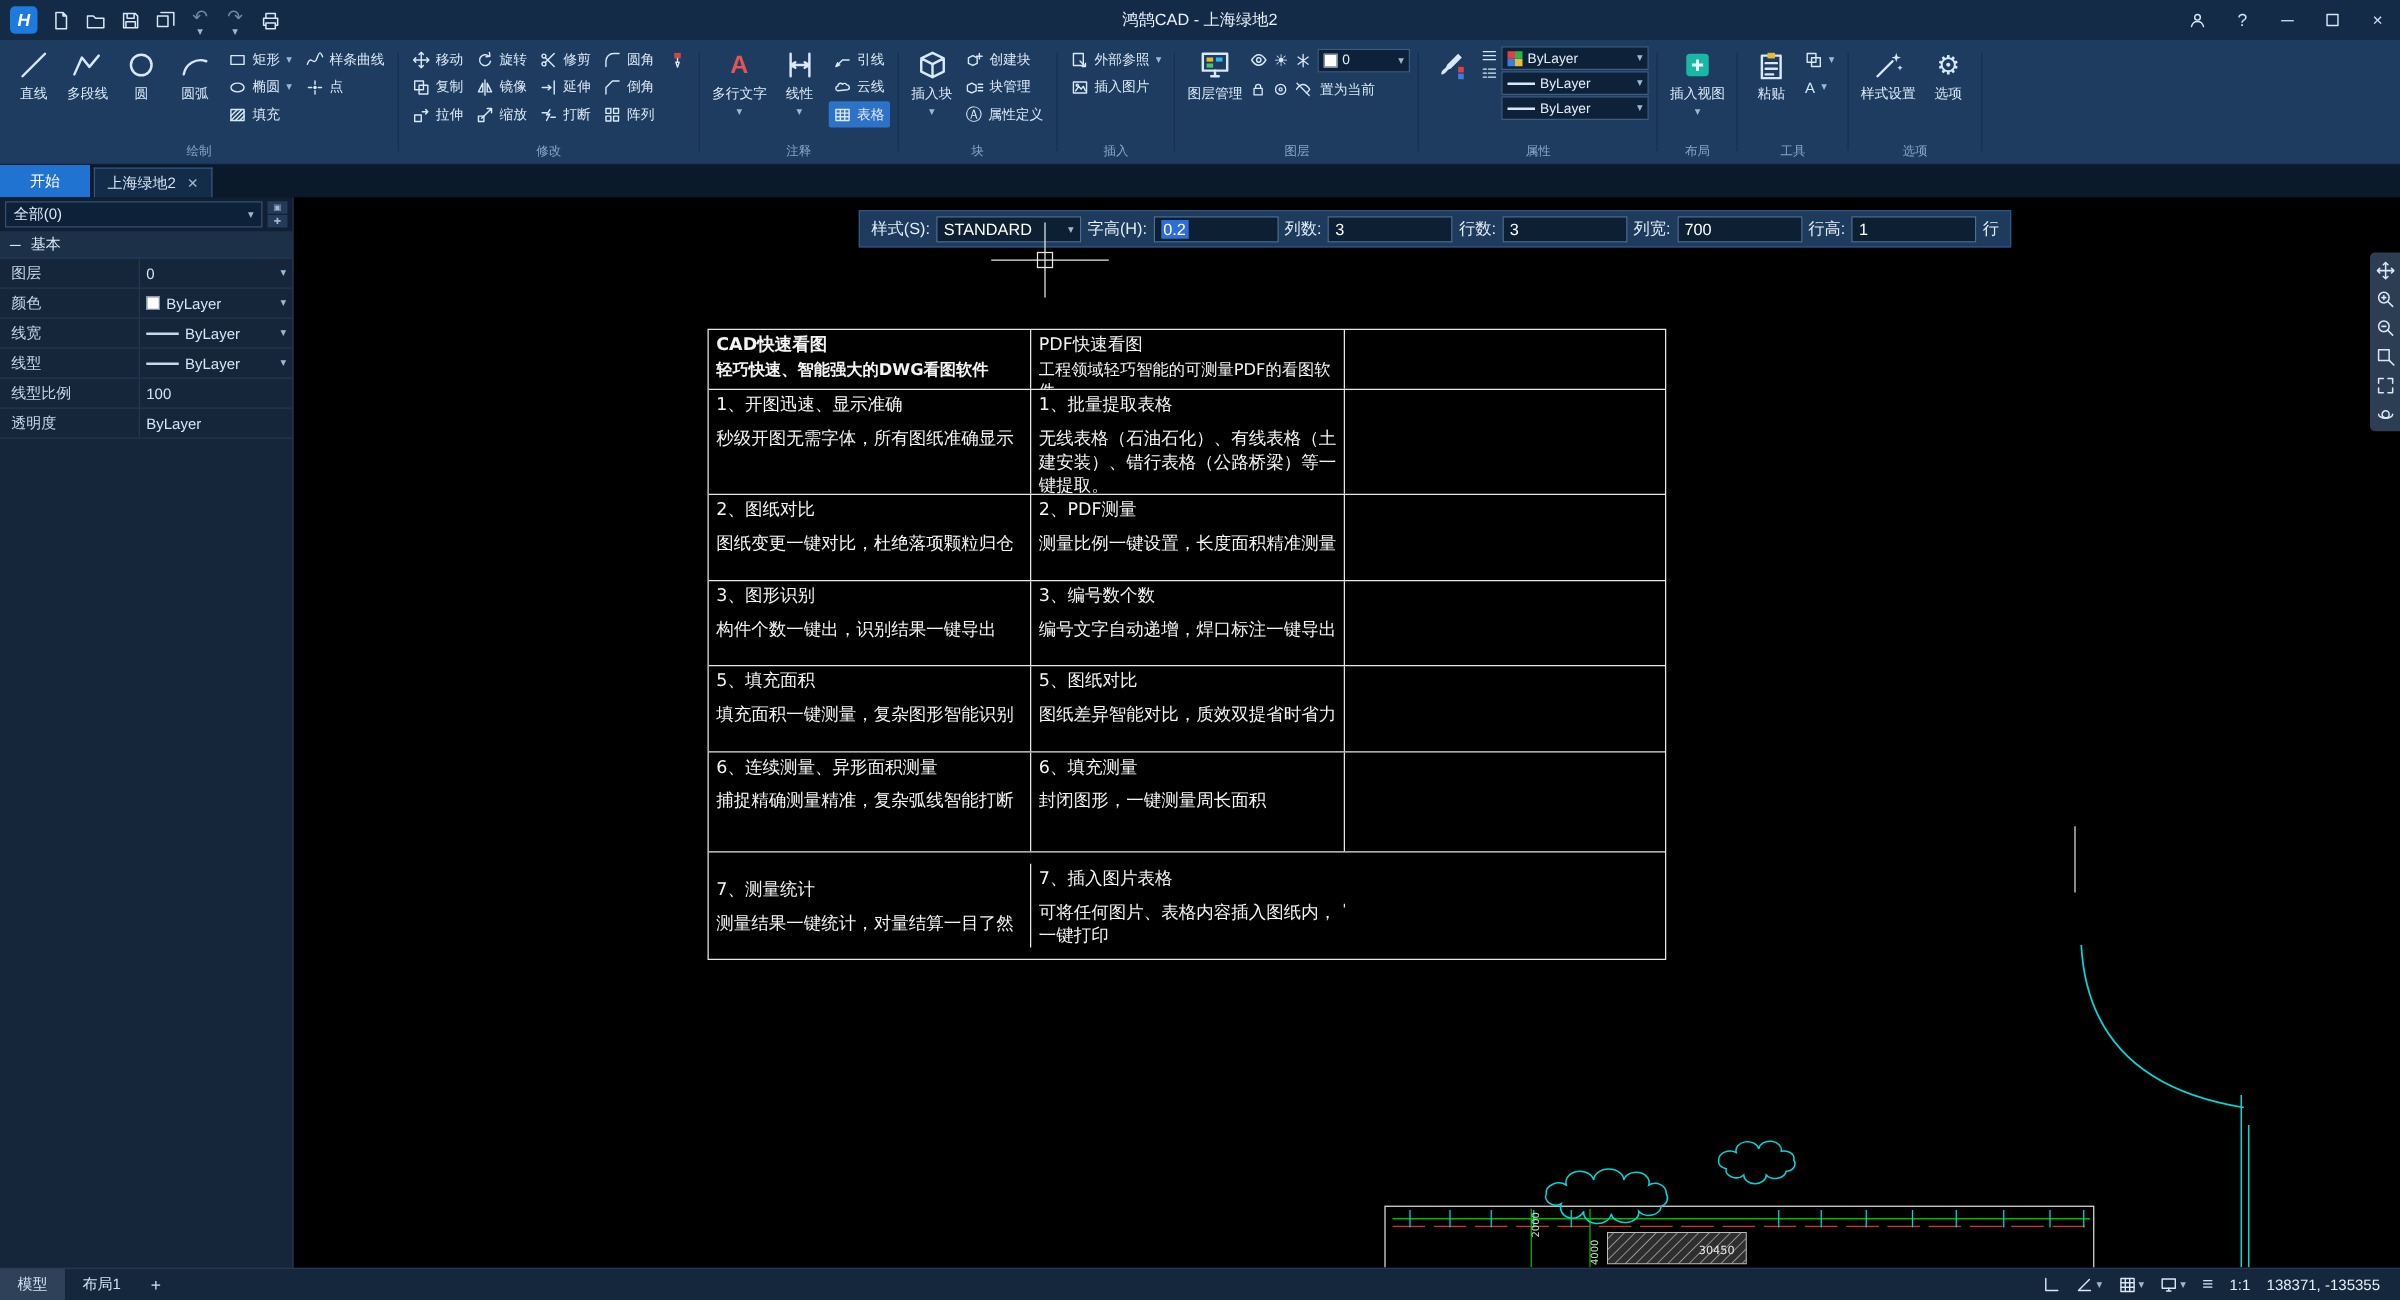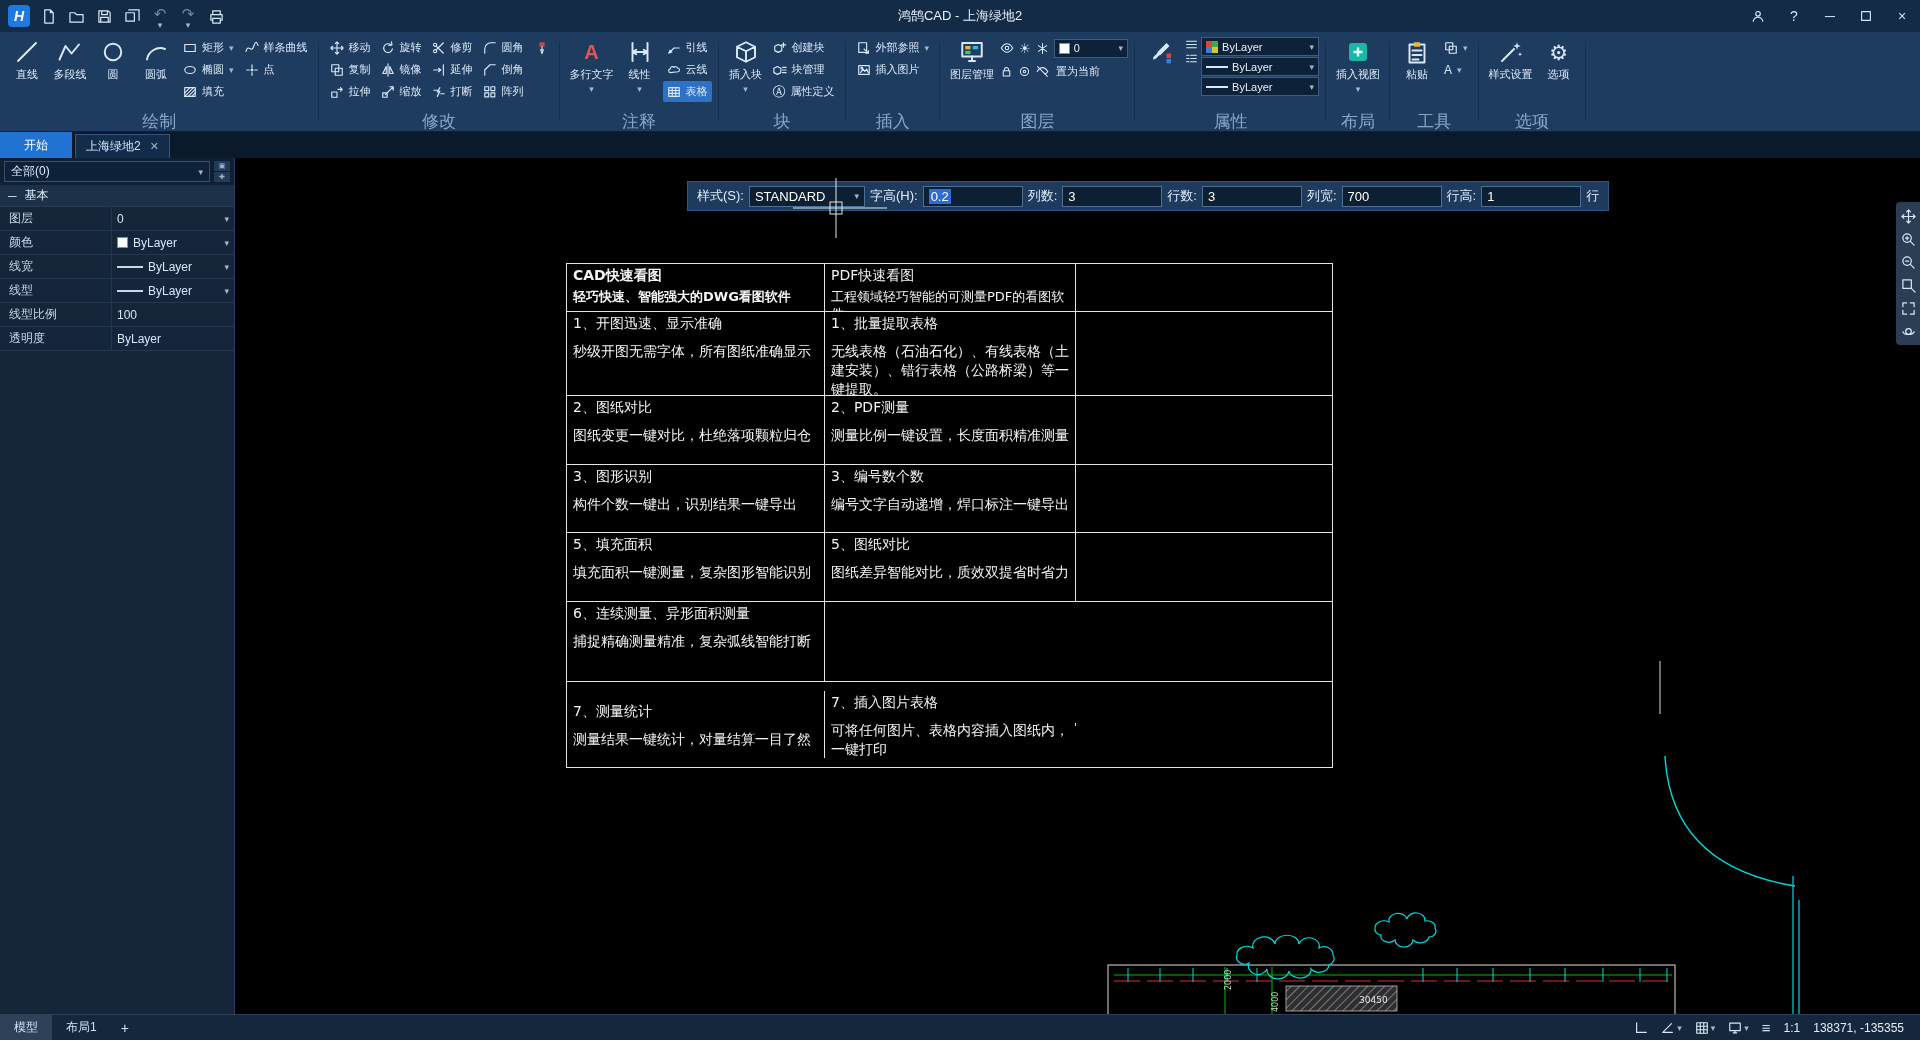--- a/index.html
+++ b/index.html
@@ -17,21 +17,21 @@
   .title-center{position:absolute;left:0;right:0;text-align:center;font-size:13px;color:#e8f0fa;pointer-events:none}
   .win-controls{margin-left:auto;display:flex;align-items:center;z-index:2}
   .win-btn{width:36px;height:32px;display:grid;place-items:center;color:#cfe0f2;font-size:14px}
   .win-btn svg{width:14px;height:14px}
 
   
   .ribbon{height:100px;background:#1e3c60;display:flex;border-bottom:1px solid #0d2138;flex:0 0 auto}
   .rb-group{display:flex;flex-direction:column;padding:3px 7px 0;position:relative}
   .rb-group::after{content:"";position:absolute;right:0;top:10px;bottom:10px;width:1px;background:#16304e}
   .rb-tools{flex:1;display:flex;align-items:flex-start;gap:3px}
-  .rb-label{height:17px;text-align:center;font-size:17px;color:#88a7c7;line-height:15px}
+  .rb-label{height:17px;text-align:center;font-size:10px;color:#88a7c7;line-height:15px}
   .big-btn{min-width:40px;display:flex;flex-direction:column;align-items:center;gap:2px;padding:4px 3px 2px;font-size:11px;border-radius:3px;color:#dce9f8;text-align:center}
   .big-btn .icw{width:26px;height:26px;display:grid;place-items:center}
   .big-btn svg{width:24px;height:24px}
   .small-stack{display:flex;flex-direction:column;gap:1px;padding-top:2px}
   .small-btn{display:flex;align-items:center;gap:5px;font-size:11px;padding:2px 4px;border-radius:2px;height:21px;white-space:nowrap;color:#dce9f8}
   .small-btn svg{width:14px;height:14px;flex:0 0 auto}
   .mod-grid{display:grid;grid-template-rows:repeat(3,22px);grid-auto-flow:column;column-gap:2px;padding-top:2px}
   .active-tool{background:#2e72c8}
   .caret{font-size:9px;color:#9db8d4}
   .ic{stroke:#d9e8f8;fill:none;stroke-width:1.3;stroke-linecap:round;stroke-linejoin:round}
@@ -63,21 +63,21 @@
   .sp-row{height:24px;display:flex;align-items:stretch;border-bottom:1px solid #223750;font-size:12px}
   .sp-row-label{width:112px;display:flex;align-items:center;padding-left:9px;border-right:1px solid #223750;color:#c6d8ec}
   .sp-value{flex:1;display:flex;align-items:center;gap:5px;padding:0 5px;color:#d6e6f8}
   .sp-value .caret{margin-left:auto}
   .sp-line{width:26px;height:2px;background:#c6d8ec}
   .sp-rest{flex:1}
 
   
   .canvas{flex:1;position:relative;background:#000;overflow:hidden;cursor:crosshair}
 
-  .tt{position:absolute;left:452px;top:23px;height:30px;background:#1e3a5c;border:1px solid #2f5680;display:flex;align-items:center;gap:5px;padding:0 9px;font-size:13px;color:#e2edf9;cursor:default}
+  .tt{position:absolute;left:452px;top:10px;height:30px;background:#1e3a5c;border:1px solid #2f5680;display:flex;align-items:center;gap:5px;padding:0 9px;font-size:13px;color:#e2edf9;cursor:default}
   .tt-label{white-space:nowrap}
   .tt-field{height:21px;background:#0c1f33;border:1px solid #4d6f94;display:flex;align-items:center;padding:0 5px;color:#fff;font-size:13px}
   .tt-select{width:116px;justify-content:space-between}
   .tt-input{width:100px}
   .tt-sel-val{background:#2e6cd6;padding:0 2px}
 
   .crosshair{position:absolute;left:545px;top:15px;width:120px;height:70px;pointer-events:none}
 
   .cad-table{position:absolute;left:331px;top:105px;border:1px solid #e6e6e6;color:#f4f4f4;font-family:"DejaVu Sans",sans-serif;cursor:crosshair}
   .ct-row{display:flex}
@@ -769,20 +769,24 @@
               <div class="ct-title">5、图纸对比</div>
               <div class="ct-body">图纸差异智能对比，质效双提省时省力</div>
             </div>
             <div class="ct-cell" style="width: 257px;"></div>
           </div>
           <div class="ct-row" style="height: 80px;">
             <div class="ct-cell" style="width: 257px;">
               <div class="ct-title">6、连续测量、异形面积测量</div>
               <div class="ct-body">捕捉精确测量精准，复杂弧线智能打断</div>
             </div>
+            <div class="ct-cell" style="width: 251px;">
+              <div class="ct-title">6、填充测量</div>
+              <div class="ct-body">封闭图形，一键测量周长面积</div>
+            </div>
             <div class="ct-cell" style="width: 257px;"></div>
           </div>
           <div class="ct-row" style="height: 86px; align-items: center;">
             <div class="ct-cell" style="width: 257px;">
               <div class="ct-title">7、测量统计</div>
               <div class="ct-body">测量结果一键统计，对量结算一目了然</div>
             </div>
             <div class="ct-cell" style="width: 251px;">
               <div class="ct-title">7、插入图片表格</div>
               <div class="ct-body">可将任何图片、表格内容插入图纸内，一键打印</div>

